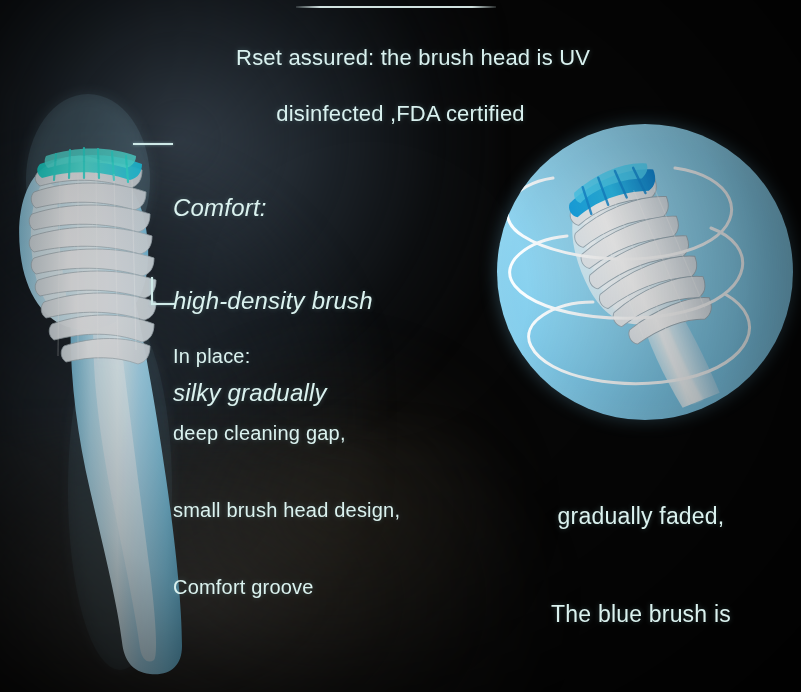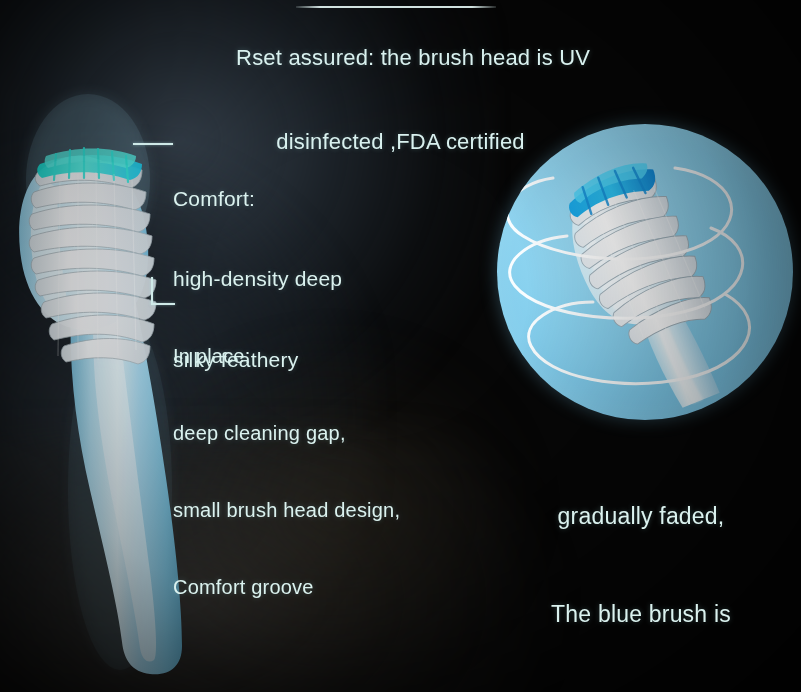--- a/index.html
+++ b/index.html
@@ -94,26 +94,27 @@
     white-space: pre;
     line-height: 1.28;
   }
   .headline {
     left: 0; right: 0;
     top: 16px;
     text-align: center;
     font-size: 22px;
     color: #d9f1ef;
   }
-  .headline .l2 { display: block; margin-top: 28px; }
+  .headline .l2 { display: block; }
 
   .callout-comfort {
     left: 173px;
     top: 132px;
-    font-size: 21px;
+    font-size: 24px;
+    font-style: italic;
   }
   .callout-inplace {
     left: 173px;
     top: 293px;
     font-size: 20px;
   }
   .callout-comfort .line,
   .callout-inplace .line { display: block; }
 
   .blurb-replace {
@@ -393,22 +394,22 @@
   <div class="txt headline">
     <span class="l1">Rset assured: the brush head is UV</span>
     <span class="l2">disinfected ,FDA certified</span>
   </div>
 
   <div class="leader leader-comfort">
     <span class="seg"></span>
   </div>
   <div class="txt callout-comfort">
     <span class="line">Comfort:</span>
-    <span class="line">high-density deep</span>
-    <span class="line">silky feathery</span>
+    <span class="line">high-density brush</span>
+    <span class="line">silky gradually</span>
   </div>
 
   <div class="leader leader-inplace">
     <span class="seg v"></span>
     <span class="seg h"></span>
   </div>
   <div class="txt callout-inplace">
     <span class="line">In place:</span>
     <span class="line">deep cleaning gap,</span>
     <span class="line">small brush head design,</span>

